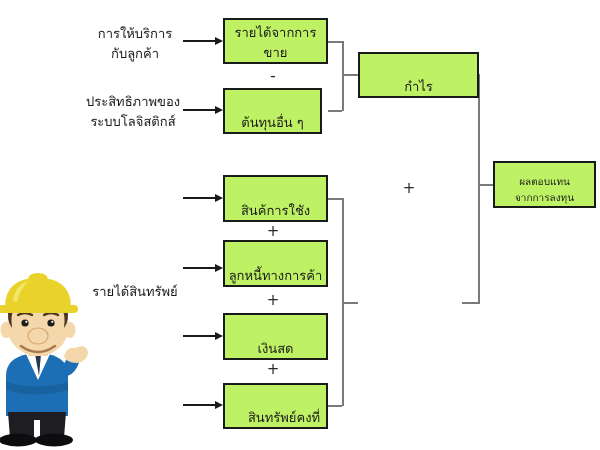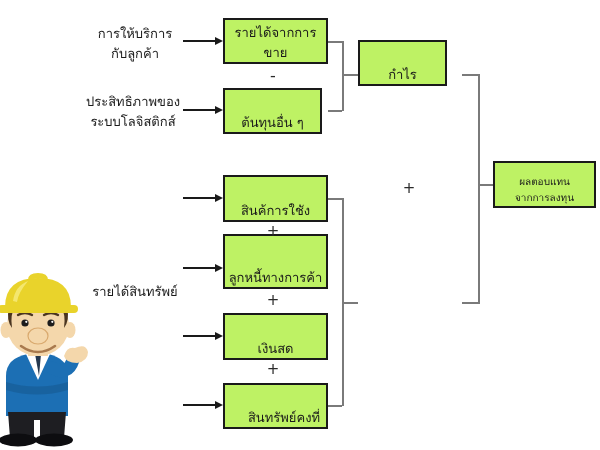--- a/index.html
+++ b/index.html
@@ -76,31 +76,31 @@
 
   <div class="box" style="left:223px; top:18px; width:105px; height:46px;">
     <span>รายได้จากการขาย</span>
   </div>
   <div class="box" style="left:223px; top:88px; width:99px; height:46px;">
     <span>ต้นทุนอื่น ๆ</span>
   </div>
   <div class="box" style="left:223px; top:175px; width:105px; height:47px;">
     <span>สินค้การใชัง</span>
   </div>
-  <div class="box" style="left:223px; top:234px; width:105px; height:55px;">
+  <div class="box" style="left:223px; top:240px; width:105px; height:47px;">
     <span>ลูกหนี้ทางการค้า</span>
   </div>
   <div class="box" style="left:223px; top:313px; width:105px; height:47px;">
     <span>เงินสด</span>
   </div>
   <div class="box" style="left:223px; top:383px; width:105px; height:46px;padding-left:17px;">
     <span>สินทรัพย์คงที่</span>
   </div>
 
-  <div class="box" style="left:358px; top:40px; width:89px; height:46px;">
+  <div class="box" style="left:358px; top:52px; width:121px; height:46px;">
     <span>กำไร</span>
   </div>
   <div class="box" style="left:493px; top:161px; width:103px; height:47px; font-size:10px; line-height:1.6;">
     <span>ผลตอบแทน</span>
     <span>จากการลงทุน</span>
   </div>
 
   <div class="op" style="left:264px; top:66px;">-</div>
   <div class="op" style="left:264px; top:222px; font-size:15px;">+</div>
   <div class="op" style="left:264px; top:291px; font-size:15px;">+</div>

